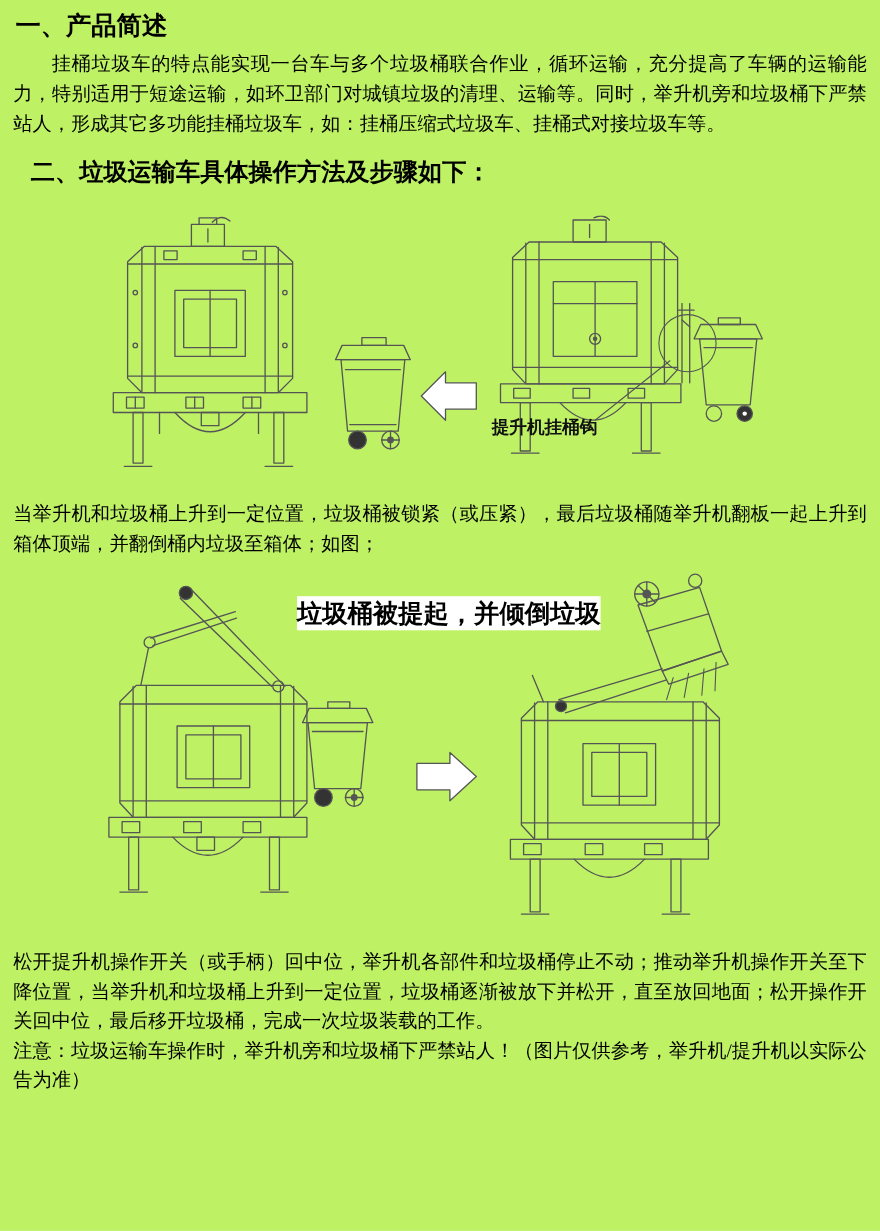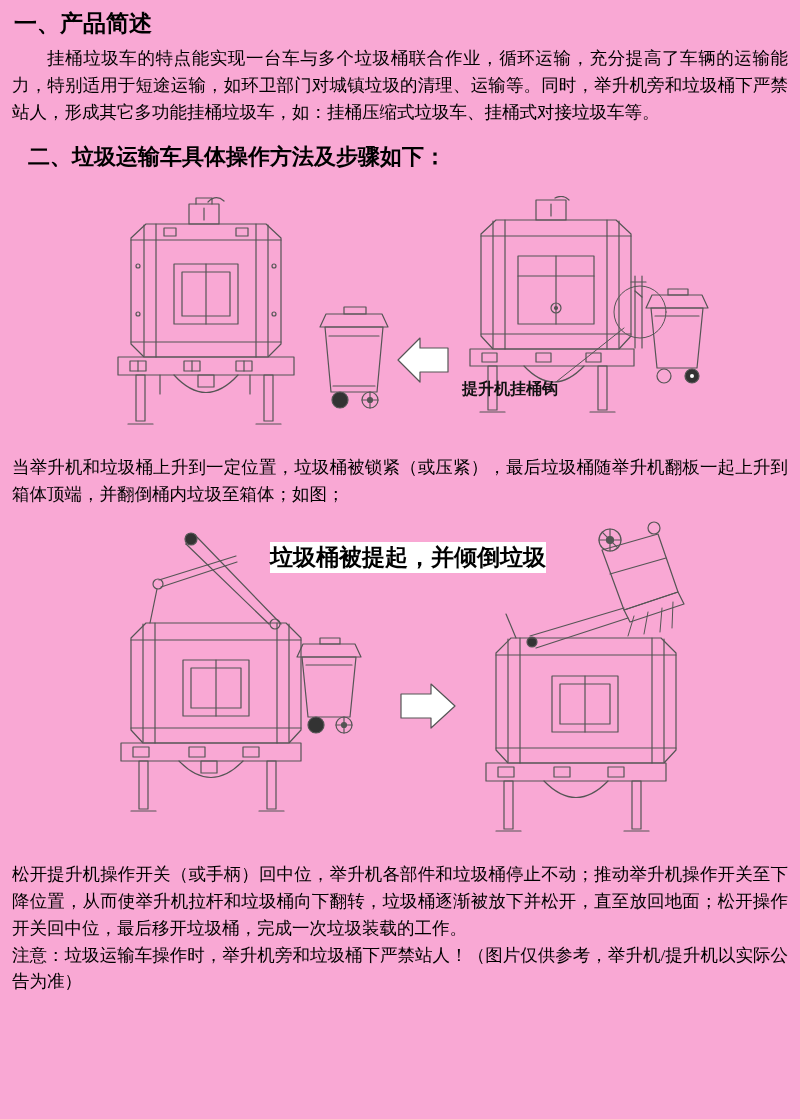--- a/index.html
+++ b/index.html
@@ -1,30 +1,30 @@
 <!DOCTYPE html>
 <html><head>
 <meta charset="utf-8">
 <style>
   * { margin:0; padding:0; box-sizing:border-box; }
   html,body { background:#ffffff; }
   body { width:800px; color:#000; font-family:"Liberation Serif","DejaVu Serif",serif; }
-  .page { width:800px; min-height:1119px; background:#f9a8d4; padding:6px 12px 8px 12px; overflow:hidden; }
+  .page { width:800px; min-height:1119px; background:#bef264; padding:6px 12px 8px 12px; overflow:hidden; }
 
   h1.sec-title { font-size:23px; font-weight:bold; margin:2px 0 6px 2px;
                  font-family:"Liberation Sans","DejaVu Sans",sans-serif; }
   h2.sec-title { font-size:22px; font-weight:bold; margin:16px 0 8px 16px;
                  font-family:"Liberation Sans","DejaVu Sans",sans-serif; }
 
   p.body { font-size:17.5px; line-height:1.54; text-align:justify; word-break:break-all; }
   p.indent { text-indent:2em; }
   p.note { font-weight:normal; }
   .mt { margin-top:4px; }
 
-  .fig-row { position:relative; display:flex; justify-content:flex-end; align-items:flex-start; }
+  .fig-row { position:relative; display:flex; justify-content:center; align-items:flex-start; }
   .row1 { padding:16px 22px 8px 44px; }
   .row2 { padding:10px 12px 4px 44px; }
   svg { flex-shrink:0; display:block; }
   svg text { font-family:"Liberation Sans","DejaVu Sans",sans-serif; font-weight:bold; }
 
   .fig-caption { position:absolute; left:258px; top:34px; font-size:23px; font-weight:bold;
                  font-family:"Liberation Sans","DejaVu Sans",sans-serif; background:#fff; }
 </style>
 </head>
 <body>
@@ -256,17 +256,17 @@
         <rect x="132" y="249" width="16" height="10"></rect>
         <rect x="28" y="263" width="9" height="48"></rect>
         <line x1="20" y1="313" x2="45" y2="313"></line>
         <rect x="156" y="263" width="9" height="48"></rect>
         <line x1="148" y1="313" x2="173" y2="313"></line>
         <path d="M68,263 Q100,296 132,263"></path>
       </g>
     </svg>
   </div>
 
-  <p class="body mt">松开提升机操作开关（或手柄）回中位，举升机各部件和垃圾桶停止不动；推动举升机操作开关至下降位置，从而使举升机拉杆和垃圾桶向下翻转，垃圾桶逐渐被放下并松开，直至放回地面；松开操作开关回中位，最后移开垃圾桶，完成一次垃圾装载的工作。</p>
+  <p class="body mt">松开提升机操作开关（或手柄）回中位，举升机各部件和垃圾桶停止不动；推动举升机操作开关至下降位置，当举升机和垃圾桶上升到一定位置，垃圾桶逐渐被放下并松开，直至放回地面；松开操作开关回中位，最后移开垃圾桶，完成一次垃圾装载的工作。</p>
 
   <p class="body note">注意：垃圾运输车操作时，举升机旁和垃圾桶下严禁站人！（图片仅供参考，举升机/提升机以实际公告为准）</p>
 
 </div>
 
 </body></html>

